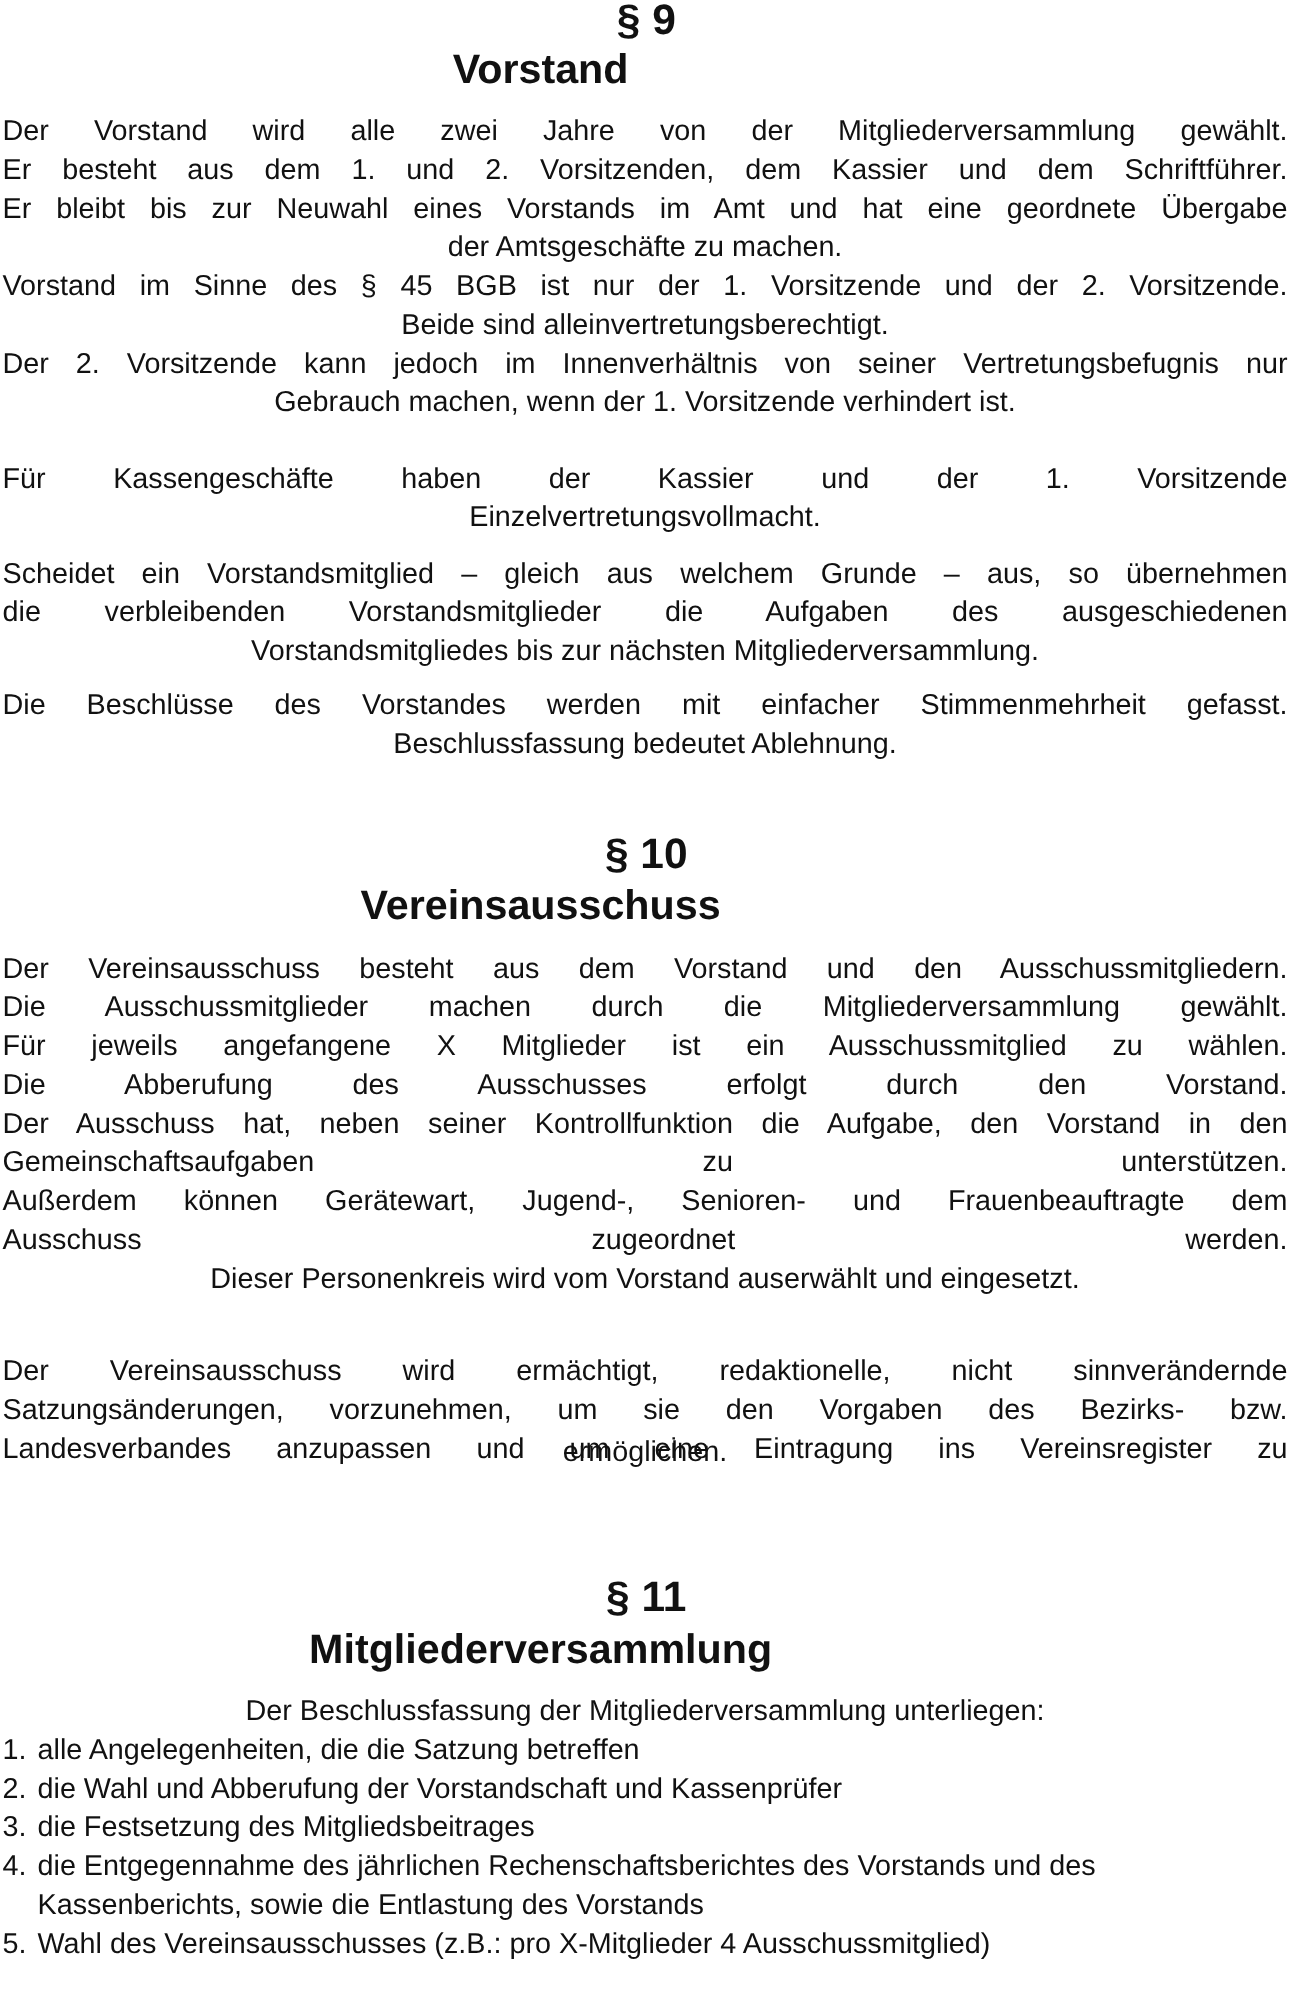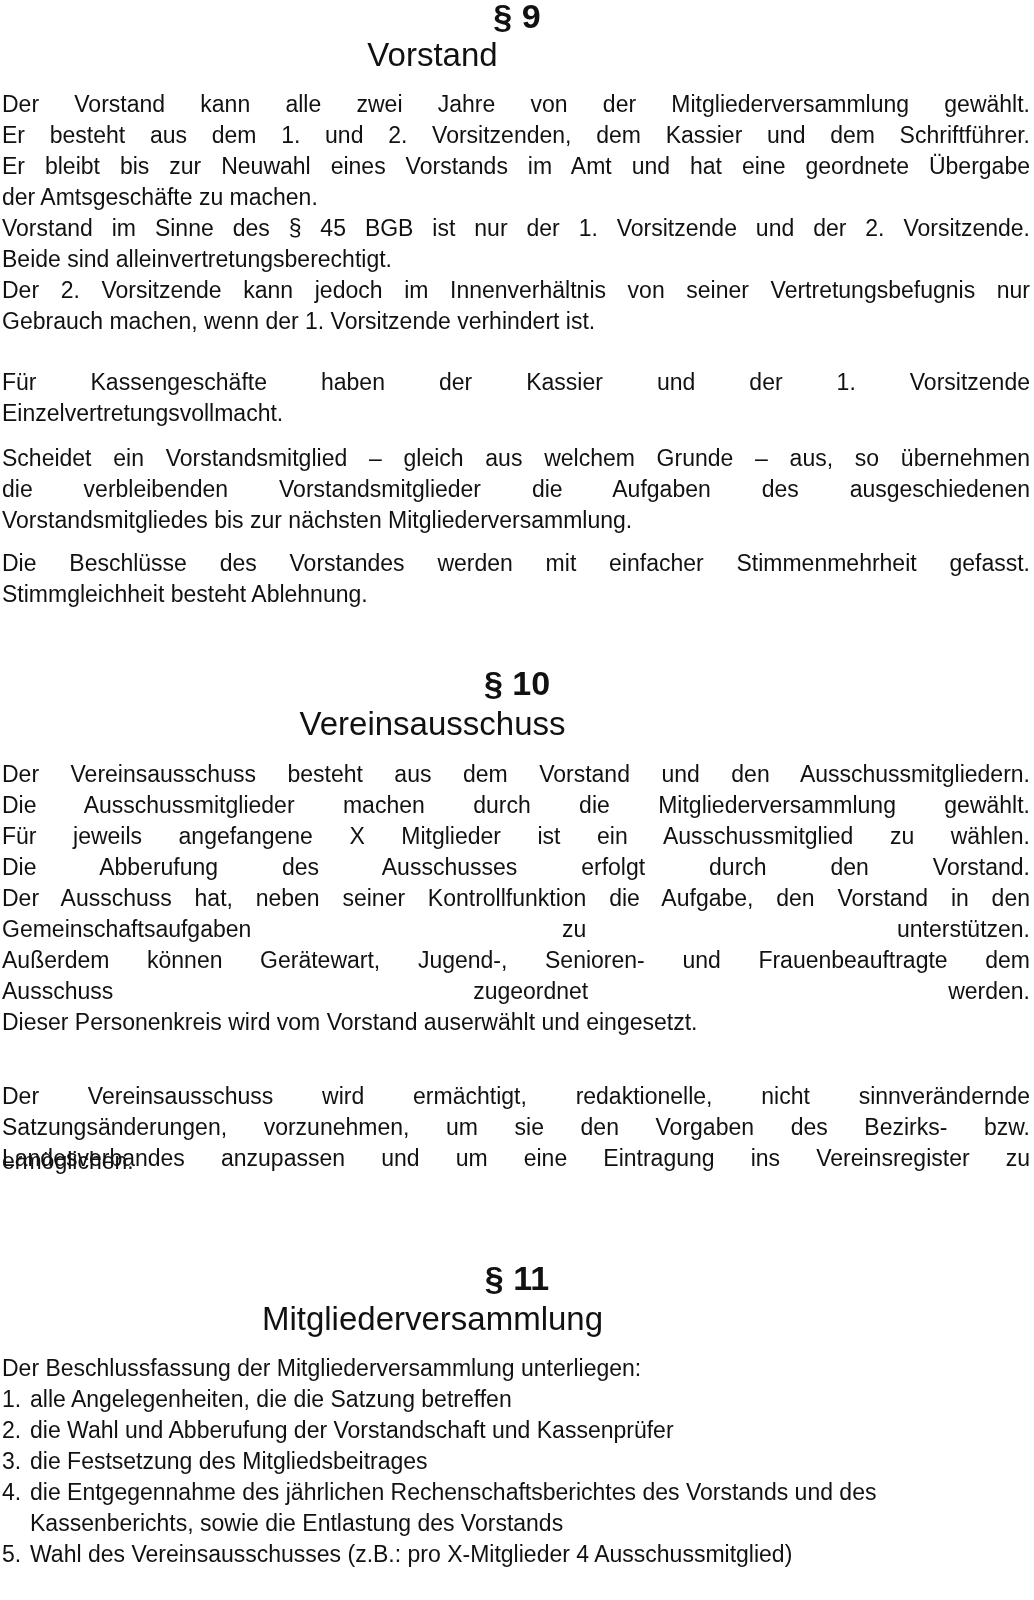--- a/index.html
+++ b/index.html
@@ -7,57 +7,58 @@
       width: 1034px; height: 1600px; overflow: hidden; position: relative;
       font-family: "Liberation Sans", sans-serif; color: #111111;
     }
     .page { position: absolute; left: 0; top: 0; width: 1034px; }
     .sec-num {
       position: absolute; left: 0; width: 1034px; text-align: center;
       font-weight: bold; font-size: 34px; line-height: 36px;
     }
     .sec-title {
       position: absolute; left: 0; width: 865px; text-align: center;
-      font-weight: normal; font-size: 33px; line-height: 36px;
+      font-weight: bold; font-size: 33px; line-height: 36px;
     }
     .line {
       position: absolute; left: 2px; width: 1028px;
       font-size: 23px; line-height: 31px; height: 31px; white-space: nowrap;
       overflow: visible;
+      text-align: center;
     }
     .line.j { text-align: justify; text-align-last: justify; white-space: normal; }
     .li-num { position: absolute; left: 2px; font-size: 23px; line-height: 31px; }
     .li-text { position: absolute; left: 30px; width: 990px; font-size: 23px; line-height: 31px; white-space: nowrap; }
   </style>
 </head>
 <body>
 
 <div class="page">
 
   <div class="sec-num" style="top:-2px">§ 9</div>
   <div class="sec-title" style="top:37px">Vorstand</div>
 
-  <div class="line j" style="top:89px">Der Vorstand kann alle zwei Jahre von der Mitgliederversammlung gewählt.</div>
+  <div class="line j" style="top:89px">Der Vorstand wird alle zwei Jahre von der Mitgliederversammlung gewählt.</div>
   <div class="line j" style="top:120px">Er besteht aus dem 1. und 2. Vorsitzenden, dem Kassier und dem Schriftführer.</div>
   <div class="line j" style="top:151px">Er bleibt bis zur Neuwahl eines Vorstands im Amt und hat eine geordnete Übergabe</div>
   <div class="line" style="top:182px">der Amtsgeschäfte zu machen.</div>
   <div class="line j" style="top:213px">Vorstand im Sinne des § 45 BGB ist nur der 1. Vorsitzende und der 2. Vorsitzende.</div>
   <div class="line" style="top:244px">Beide sind alleinvertretungsberechtigt.</div>
   <div class="line j" style="top:275px">Der 2. Vorsitzende kann jedoch im Innenverhältnis von seiner Vertretungsbefugnis nur</div>
   <div class="line" style="top:306px">Gebrauch machen, wenn der 1. Vorsitzende verhindert ist.</div>
 
   <div class="line j" style="top:367px">Für Kassengeschäfte haben der Kassier und der 1. Vorsitzende</div>
   <div class="line" style="top:398px">Einzelvertretungsvollmacht.</div>
 
   <div class="line j" style="top:443px">Scheidet ein Vorstandsmitglied – gleich aus welchem Grunde – aus, so übernehmen</div>
   <div class="line j" style="top:474px">die verbleibenden Vorstandsmitglieder die Aufgaben des ausgeschiedenen</div>
   <div class="line" style="top:505px">Vorstandsmitgliedes bis zur nächsten Mitgliederversammlung.</div>
 
   <div class="line j" style="top:548px">Die Beschlüsse des Vorstandes werden mit einfacher Stimmenmehrheit gefasst.</div>
-  <div class="line" style="top:579px">Stimmgleichheit besteht Ablehnung.</div>
+  <div class="line" style="top:579px">Beschlussfassung bedeutet Ablehnung.</div>
 
   <div class="sec-num" style="top:665px">§ 10</div>
   <div class="sec-title" style="top:706px">Vereinsausschuss</div>
 
   <div class="line j" style="top:759px">Der Vereinsausschuss besteht aus dem Vorstand und den Ausschussmitgliedern.</div>
   <div class="line j" style="top:790px">Die Ausschussmitglieder machen durch die Mitgliederversammlung gewählt.</div>
   <div class="line j" style="top:821px">Für jeweils angefangene X Mitglieder ist ein Ausschussmitglied zu wählen.</div>
   <div class="line j" style="top:852px">Die Abberufung des Ausschusses erfolgt durch den Vorstand.</div>
   <div class="line j" style="top:883px">Der Ausschuss hat, neben seiner Kontrollfunktion die Aufgabe, den Vorstand in den</div>
   <div class="line j" style="top:914px">Gemeinschaftsaufgaben zu unterstützen.</div>

